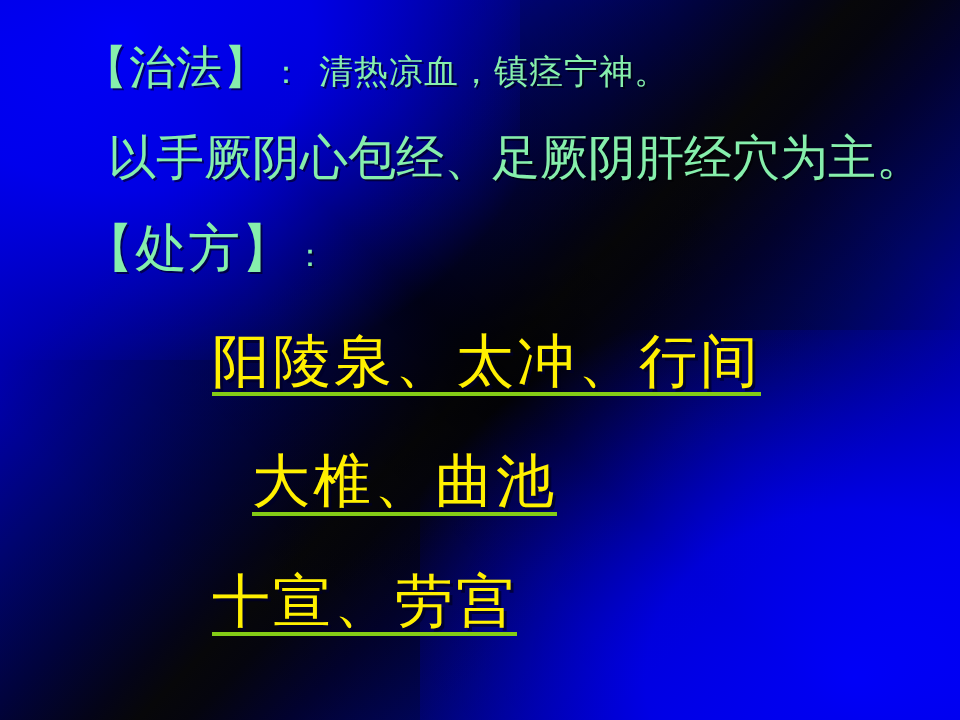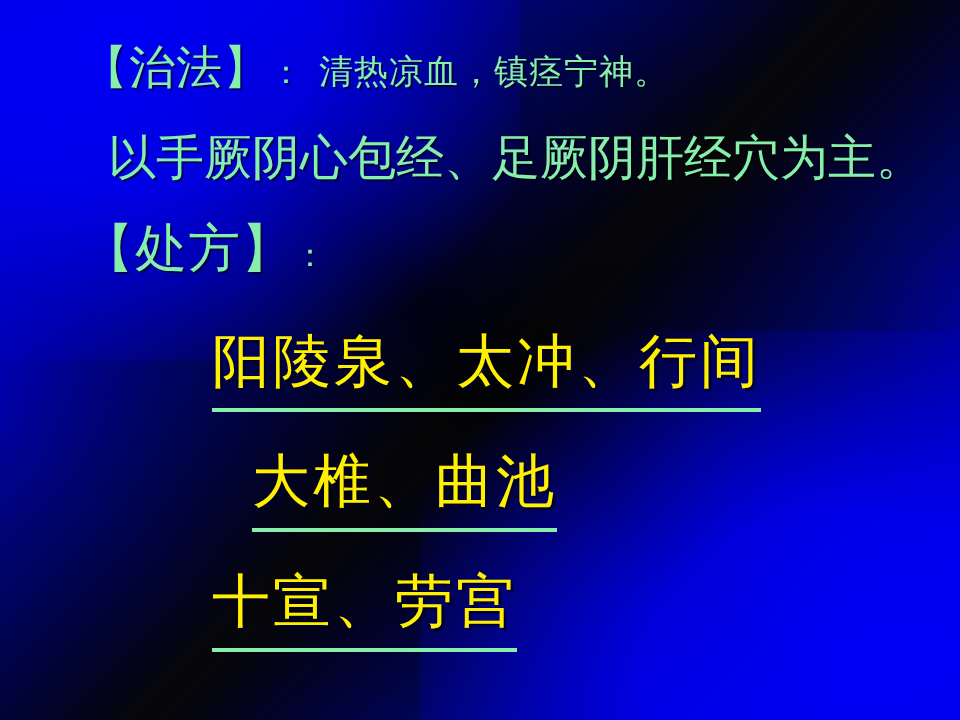--- a/index.html
+++ b/index.html
@@ -121,22 +121,22 @@
     left: 212px;
     white-space: nowrap;
     color: #FFF000;
     font-size: 58px;
     line-height: 1;
     letter-spacing: 3px;
     text-shadow: 3px 3px 0 rgba(0,0,40,0.75);
   }
   .rx .ul {
     display: inline-block;
-    border-bottom: 4px solid #86efac;
-    padding-bottom: 18px;
+    border-bottom: 4px solid #84cc16;
+    padding-bottom: 2px;
   }
   .rx-1 { top: 332px; }
   .rx-2 { top: 452px; margin-left: 40px; }
   .rx-3 { top: 572px; }
 </style>
 </head>
 <body>
 
 <div id="slide">
 

